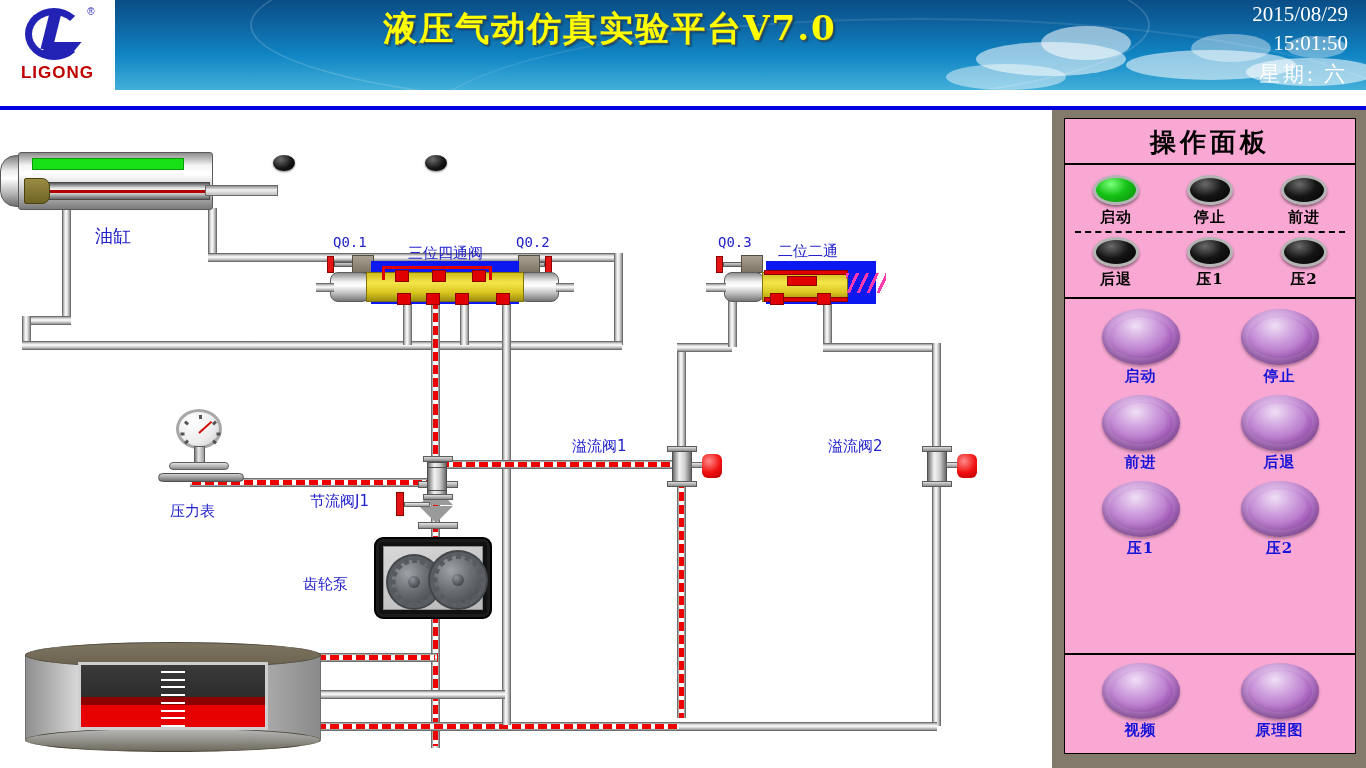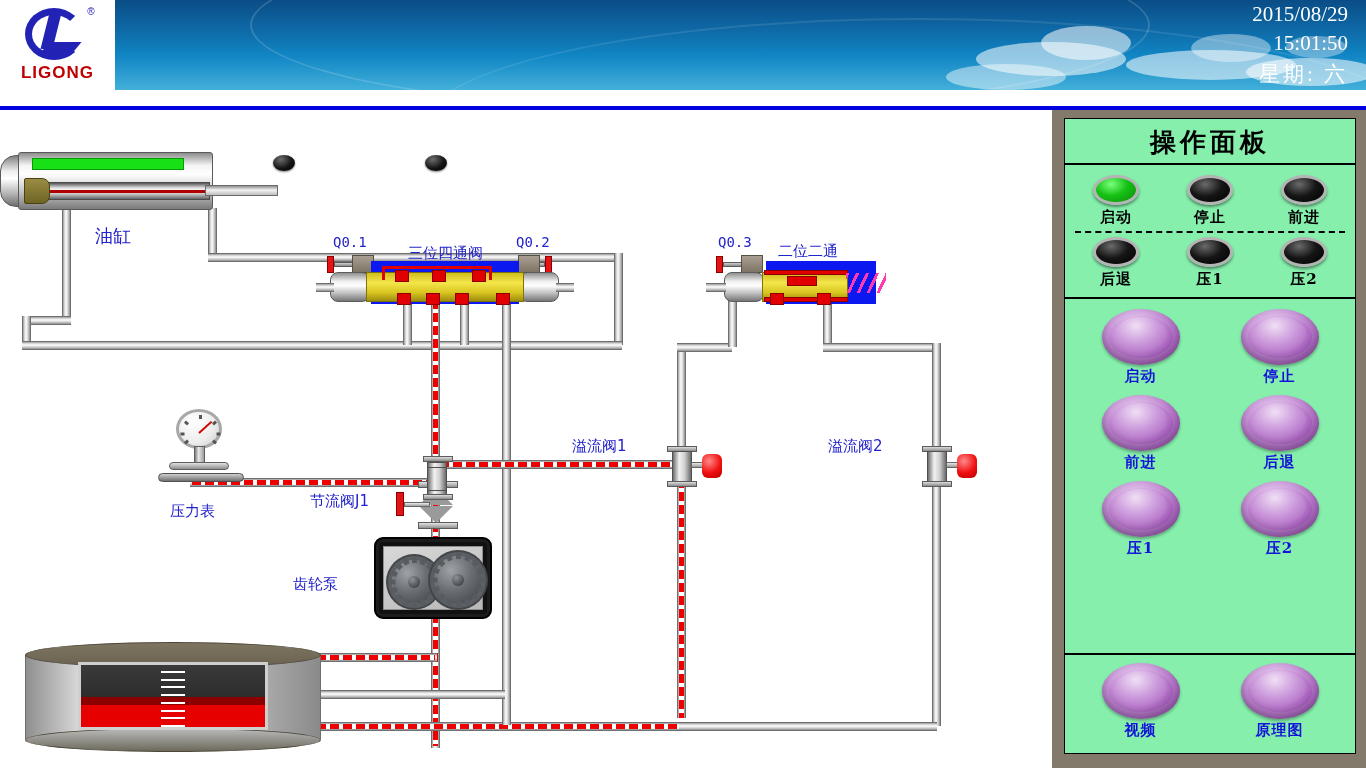--- a/index.html
+++ b/index.html
@@ -178,21 +178,21 @@
               border:3px solid #cfcfcf; }
   .tank-fluid { position:absolute; left:0; bottom:0; width:100%; height:30px;
                 background:linear-gradient(180deg,#8d0000 0 8px,#e60000 8px 100%); }
   .tank-grad { position:absolute; left:50%; width:24px; margin-left:-12px; top:6px;
                height:56px; display:flex; flex-direction:column; justify-content:space-between; }
   .tank-grad i { display:block; height:2px; background:#fff; }
 
   
   .panel-outer { position:absolute; left:1052px; top:110px; width:314px; height:658px;
                  background:#837a6b; padding:8px 10px 14px 12px; }
-  .panel { width:100%; height:100%; background:#86efac; border:1px solid #000;
+  .panel { width:100%; height:100%; background:#f9a8d4; border:1px solid #000;
            display:flex; flex-direction:column; }
   .panel-title { height:46px; line-height:46px; text-align:center; font-size:26px;
                  font-weight:bold; letter-spacing:4px; color:#000;
                  font-family:"DejaVu Serif", serif; border-bottom:2px solid #000; }
   .lamp-sec { padding:10px 4px 2px; }
   .lamp-row { display:flex; justify-content:space-around; margin-bottom:4px; }
   .lamp-cell { width:33%; text-align:center; }
   .lamp { width:46px; height:30px; border-radius:50%; margin:0 auto 3px;
           border:3px solid #b4b4b4;
           background:radial-gradient(ellipse at 38% 26%, #6a6a6a 0%, #151515 48%, #000 100%);
@@ -240,20 +240,21 @@
     <div class="logo-box">
       <div class="logo-mark">
         <div class="logo-ring"></div>
         <div class="logo-l"></div>
         <div class="logo-l2"></div>
         <span class="logo-r">®</span>
       </div>
       <div class="logo-text">LIGONG</div>
     </div>
 
+    <div class="app-title">液压气动仿真实验平台V7.0</div>
 
     <div class="dt dt-date">2015/08/29</div>
     <div class="dt dt-time">15:01:50</div>
     <div class="dt dt-week">星期: 六</div>
   </div>
 
   <div class="blue-strip"></div>
 
   <div class="stage">
 
@@ -393,21 +394,21 @@
     <div class="rv-stem" style="left:691px; top:352px;"></div>
     <div class="rv-knob" style="left:702px; top:344px;"></div>
 
     <div class="lbl" style="left:828px; top:327px;">溢流阀2</div>
     <div class="rv-flange" style="left:922px; top:336px;"></div>
     <div class="rv-body" style="left:927px; top:341px;"></div>
     <div class="rv-flange" style="left:922px; top:371px;"></div>
     <div class="rv-stem" style="left:946px; top:352px;"></div>
     <div class="rv-knob" style="left:957px; top:344px;"></div>
 
-    <div class="lbl" style="left:293px; top:465px;">齿轮泵</div>
+    <div class="lbl" style="left:303px; top:465px;">齿轮泵</div>
     <div class="pump-frame" style="left:374px; top:427px;">
       <div class="pump-inner">
         <div class="gear" style="left:8px;  top:13px; width:44px; height:44px;">
           <div class="gear-hub"></div>
         <div class="gear-tooth" style="transform-origin: center 26px; transform: rotate(0deg);"></div>
             <div class="gear-tooth" style="transform-origin: center 26px; transform: rotate(22.5deg);"></div>
             <div class="gear-tooth" style="transform-origin: center 26px; transform: rotate(45deg);"></div>
             <div class="gear-tooth" style="transform-origin: center 26px; transform: rotate(67.5deg);"></div>
             <div class="gear-tooth" style="transform-origin: center 26px; transform: rotate(90deg);"></div>
             <div class="gear-tooth" style="transform-origin: center 26px; transform: rotate(112.5deg);"></div>

